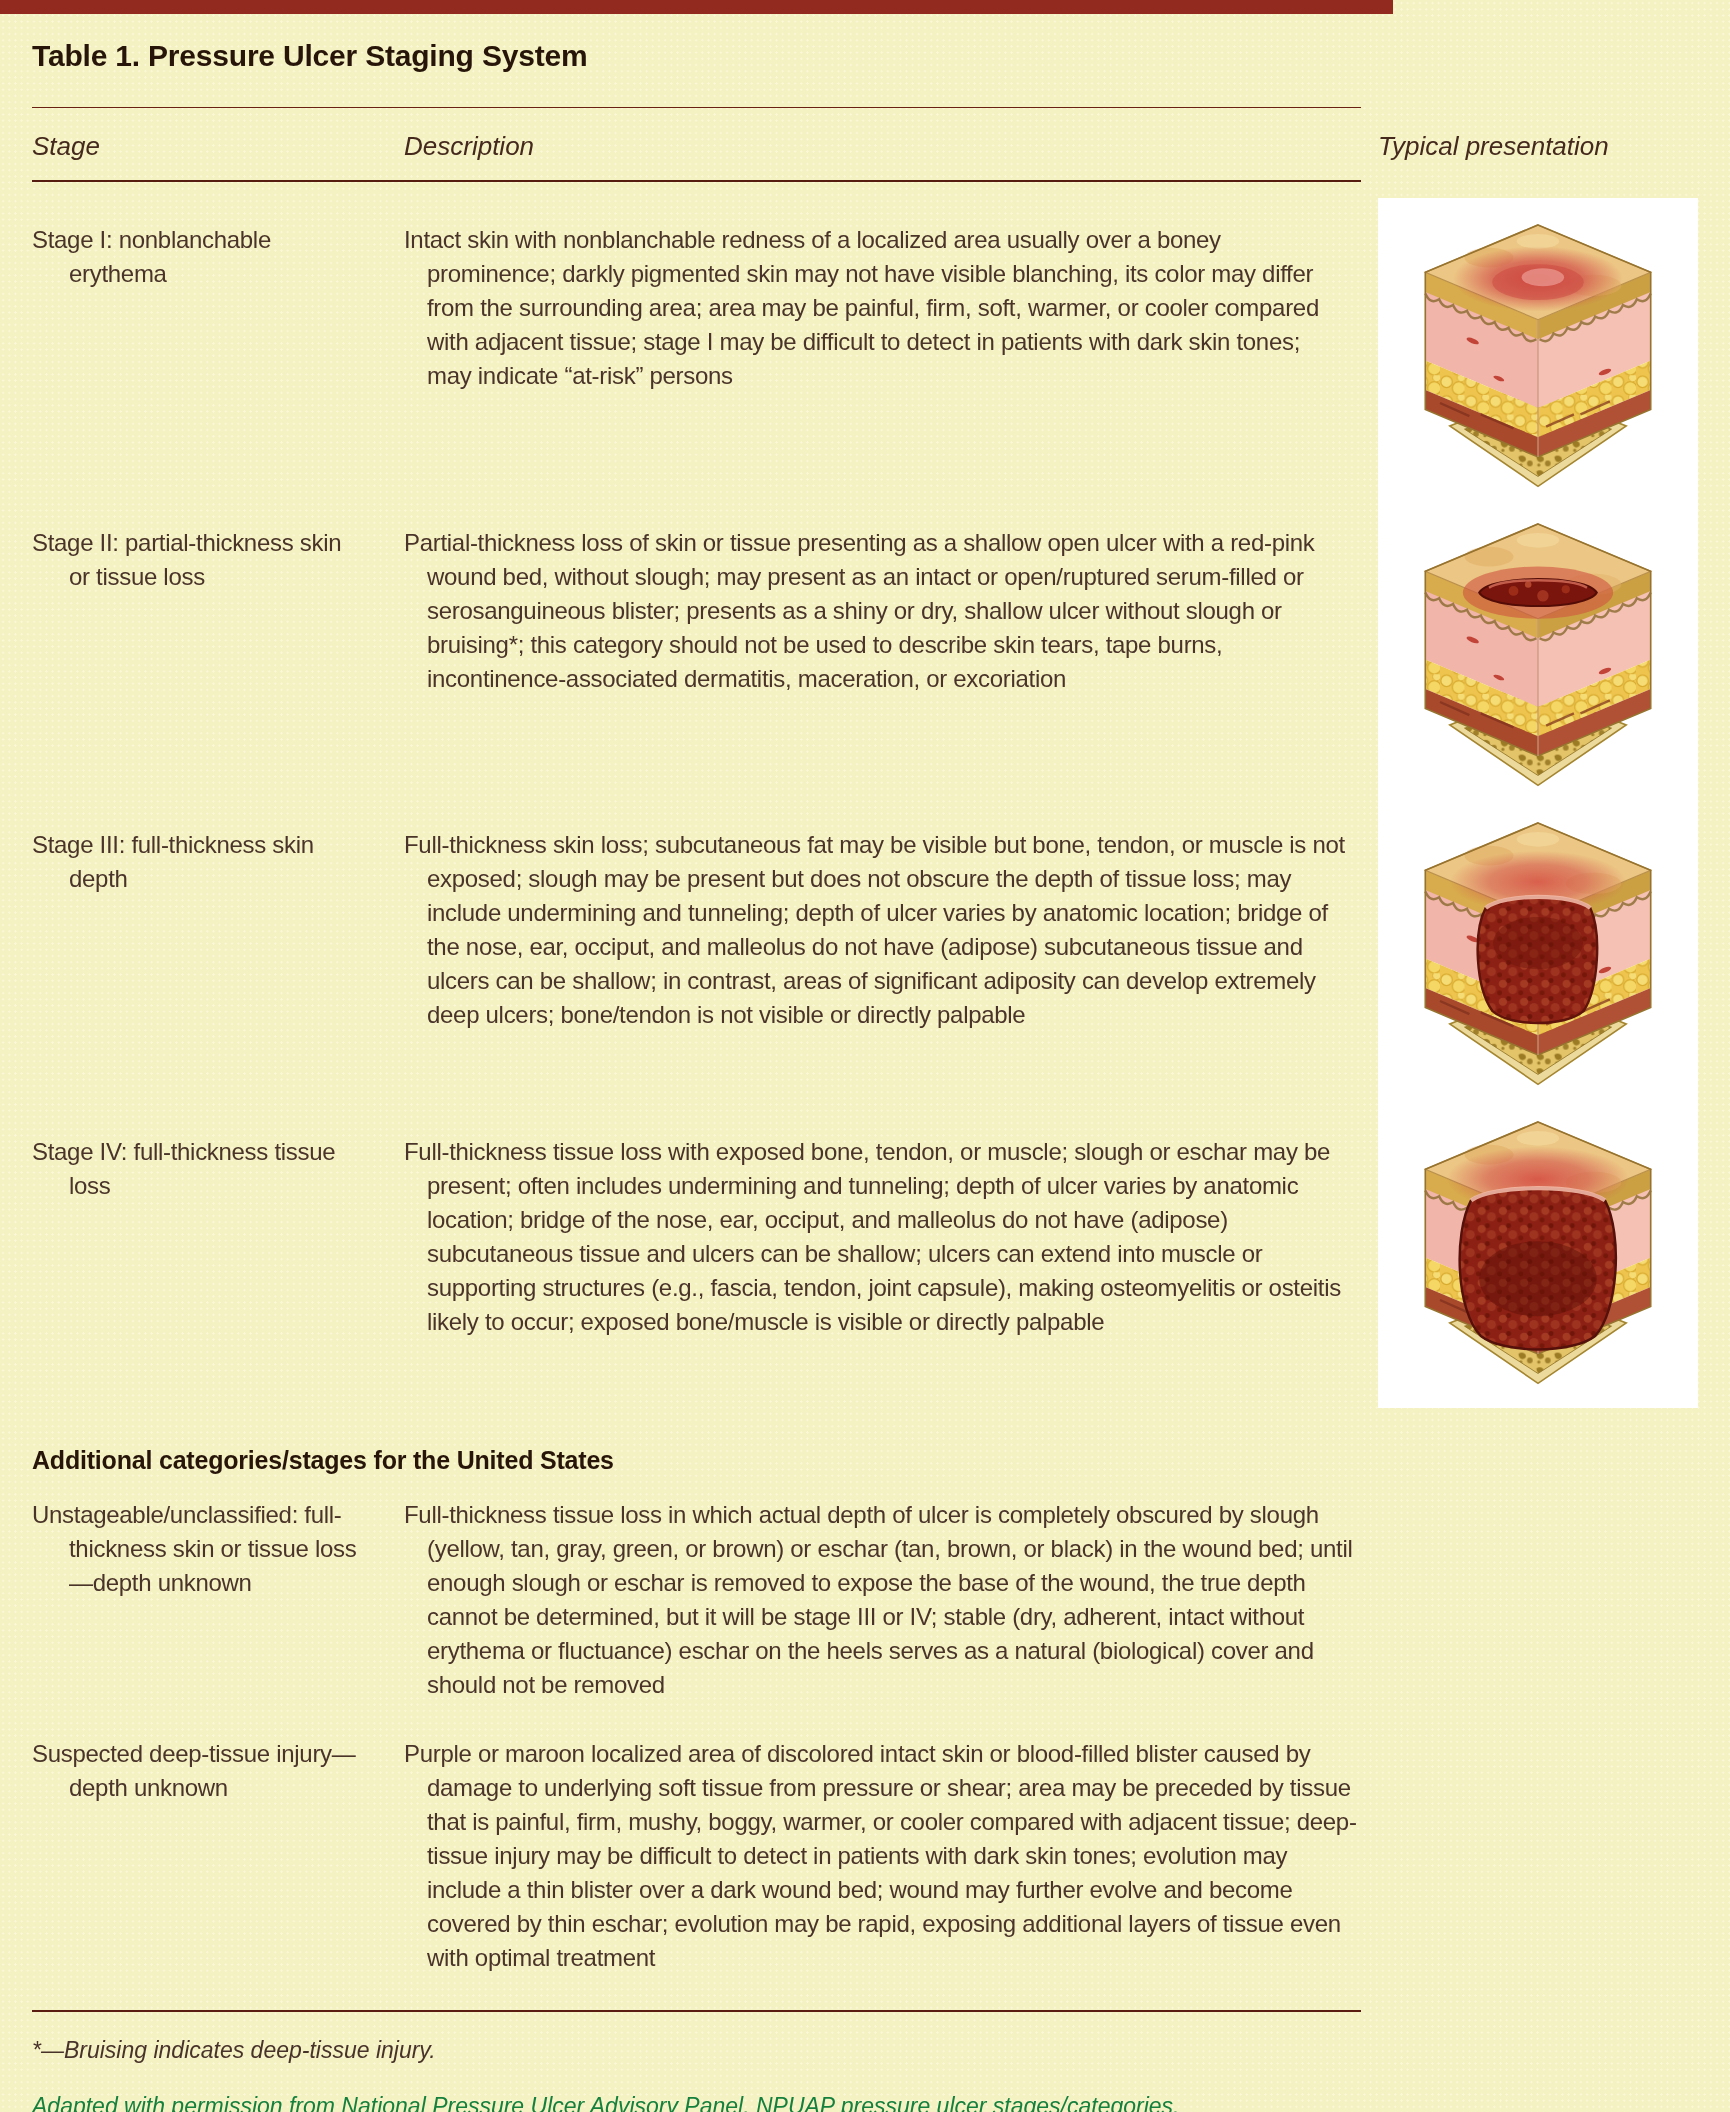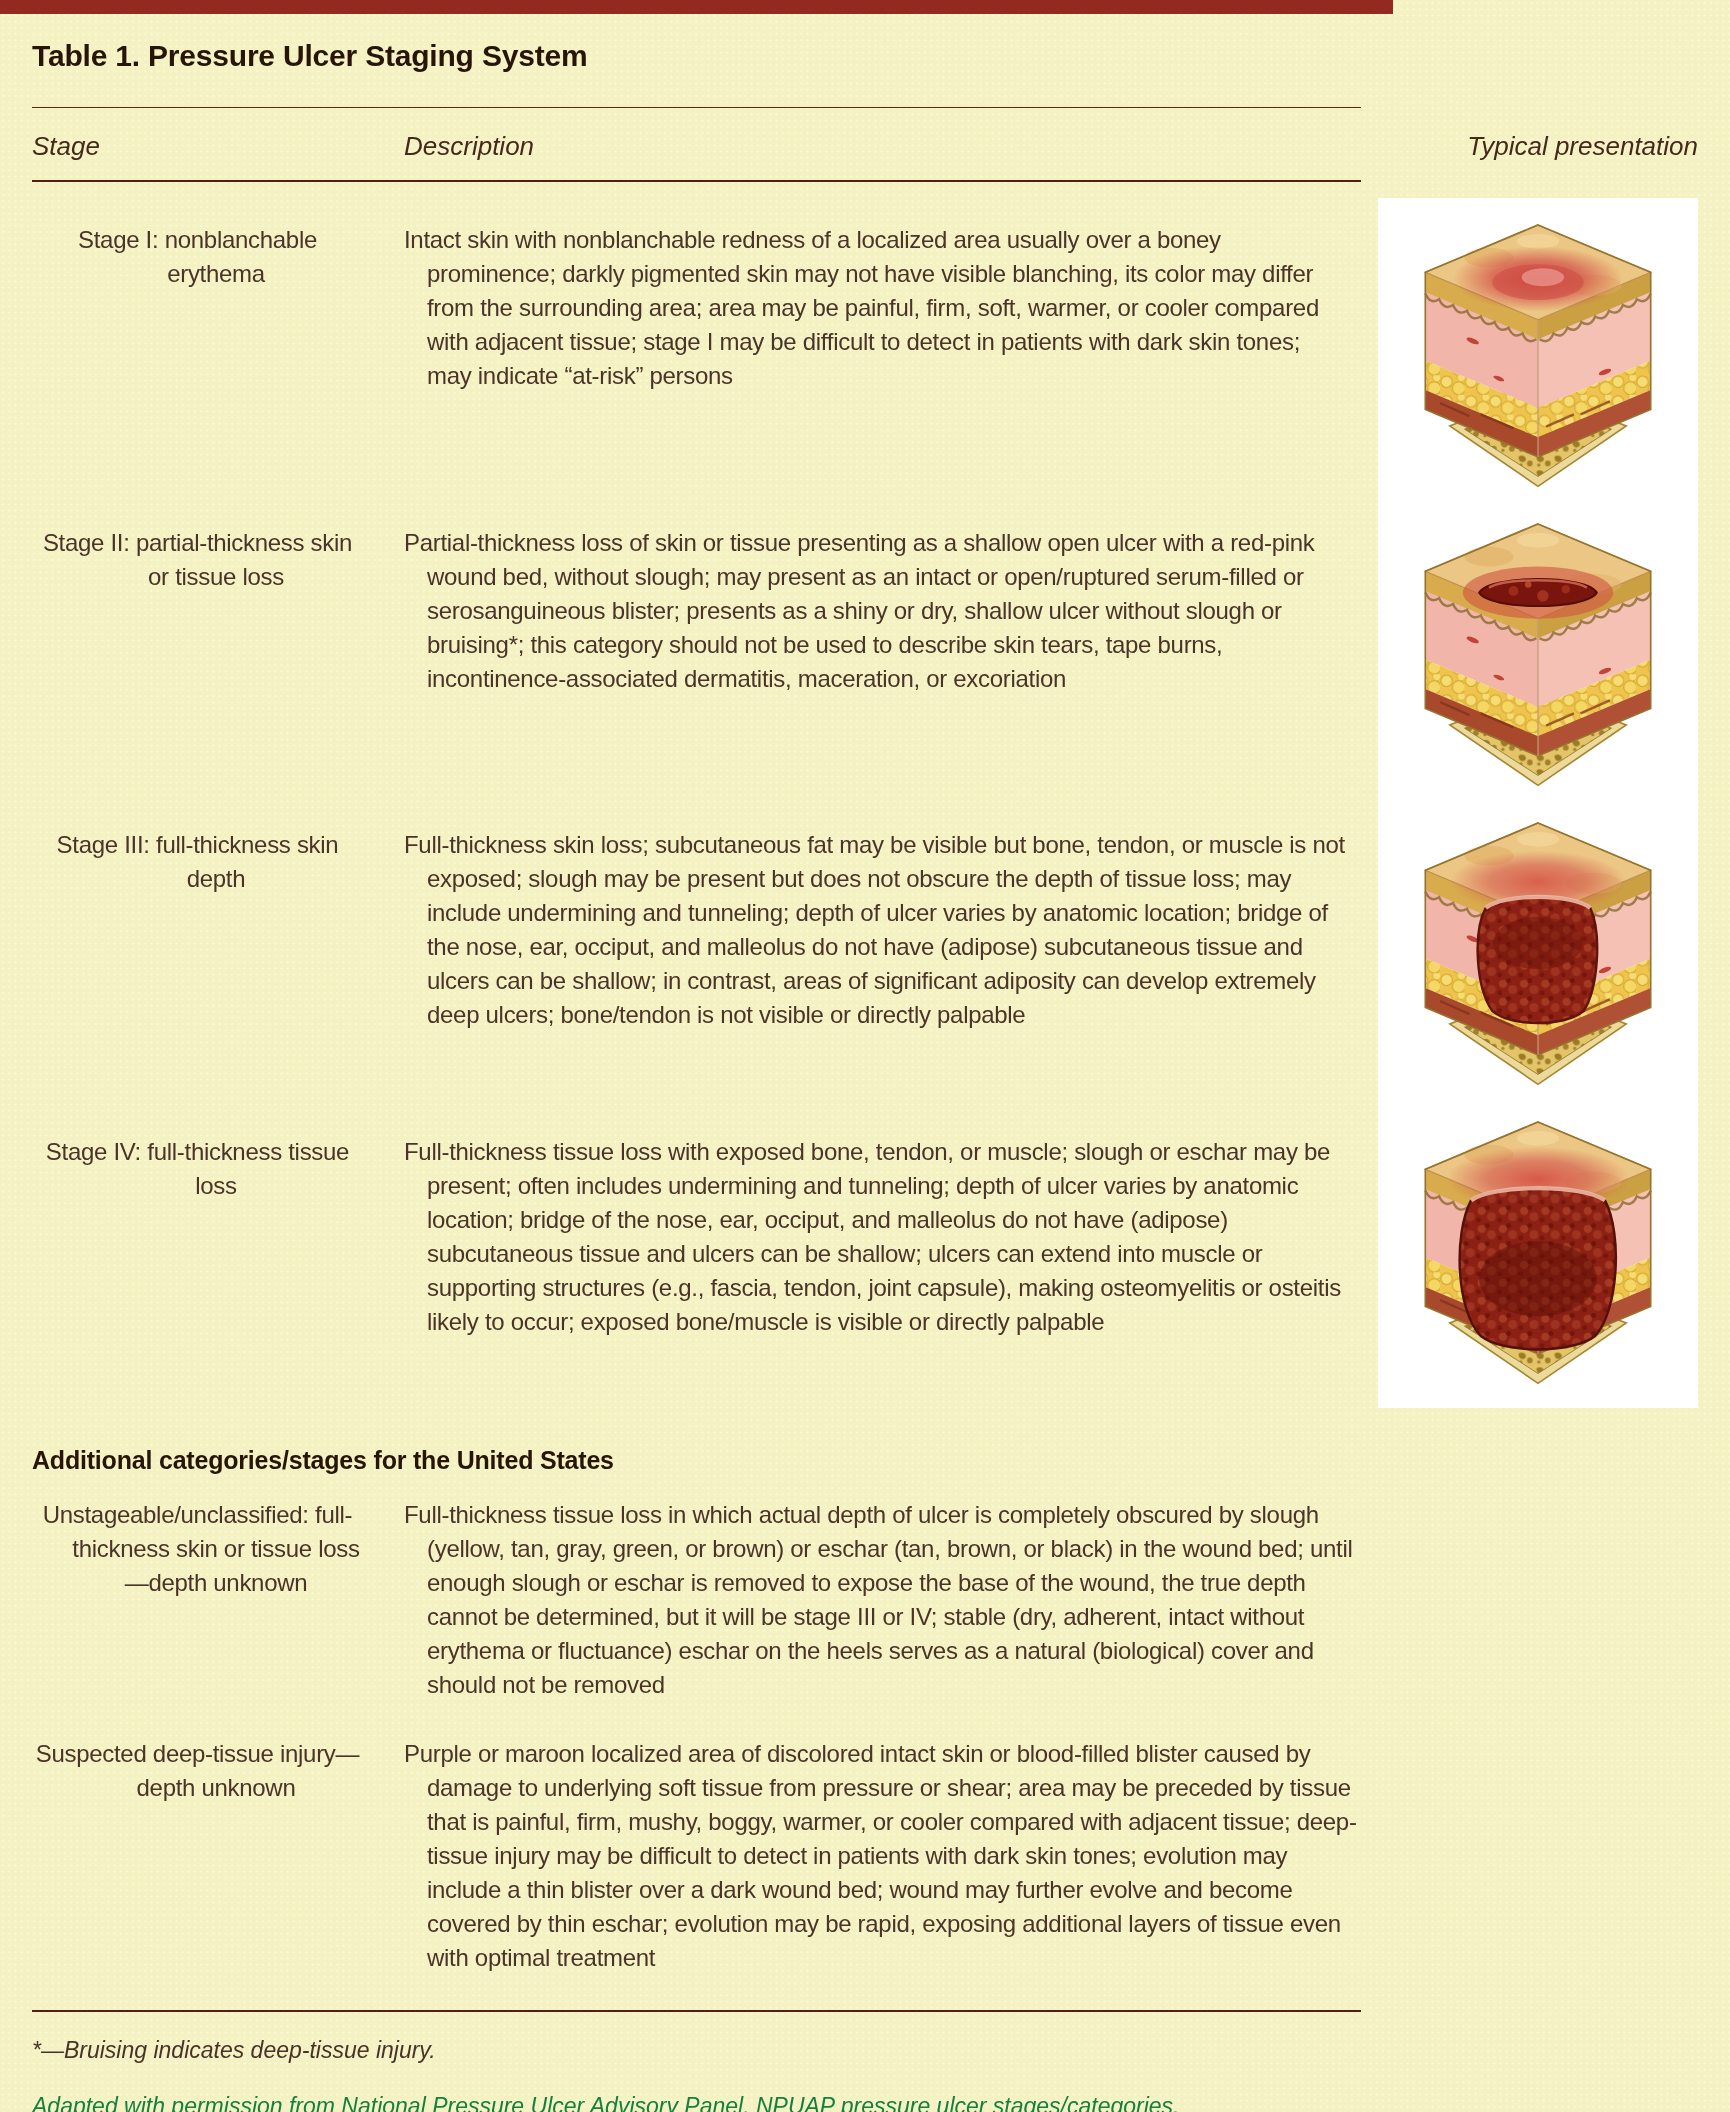--- a/index.html
+++ b/index.html
@@ -22,29 +22,29 @@
     padding-top: 25px; letter-spacing: -0.2px;
   }
   .title-rule { border-bottom: 1.8px solid #6b2014; margin-top: 34px; }
 
   .col-heads {
     display: grid; grid-template-columns: 372px 974px 320px;
     font-style: italic; font-size: 26px; color: #44291c;
     padding: 23px 0 17.7px 0;
     border-bottom: 2.7px solid #571c10;
   }
-  .col-head-presentation { text-align: right; }
+  .col-head-presentation { text-align: left; }
 
   .main-table {
     display: grid;
     grid-template-columns: 372px 974px 320px;
     grid-template-rows: 344px 302px 307px 285px;
   }
   .stage-cell, .desc-cell { font-size: 24px; line-height: 34px; letter-spacing: -0.3px; }
-  .stage-cell { padding-left: 37px; text-indent: -37px; padding-right: 41px; text-align: center; }
+  .stage-cell { padding-left: 37px; text-indent: -37px; padding-right: 41px; }
   .desc-cell  { padding-left: 23px; text-indent: -23px; padding-right: 32px; }
   .row1-pad { padding-top: 41px; }
 
   .illustration-card {
     grid-column: 3; grid-row: 1 / -1;
     margin-top: 16px; height: 1210px;
     background: #ffffff;
     display: flex; flex-direction: column;
     justify-content: space-around; align-items: center;
     padding: 7px 0;

